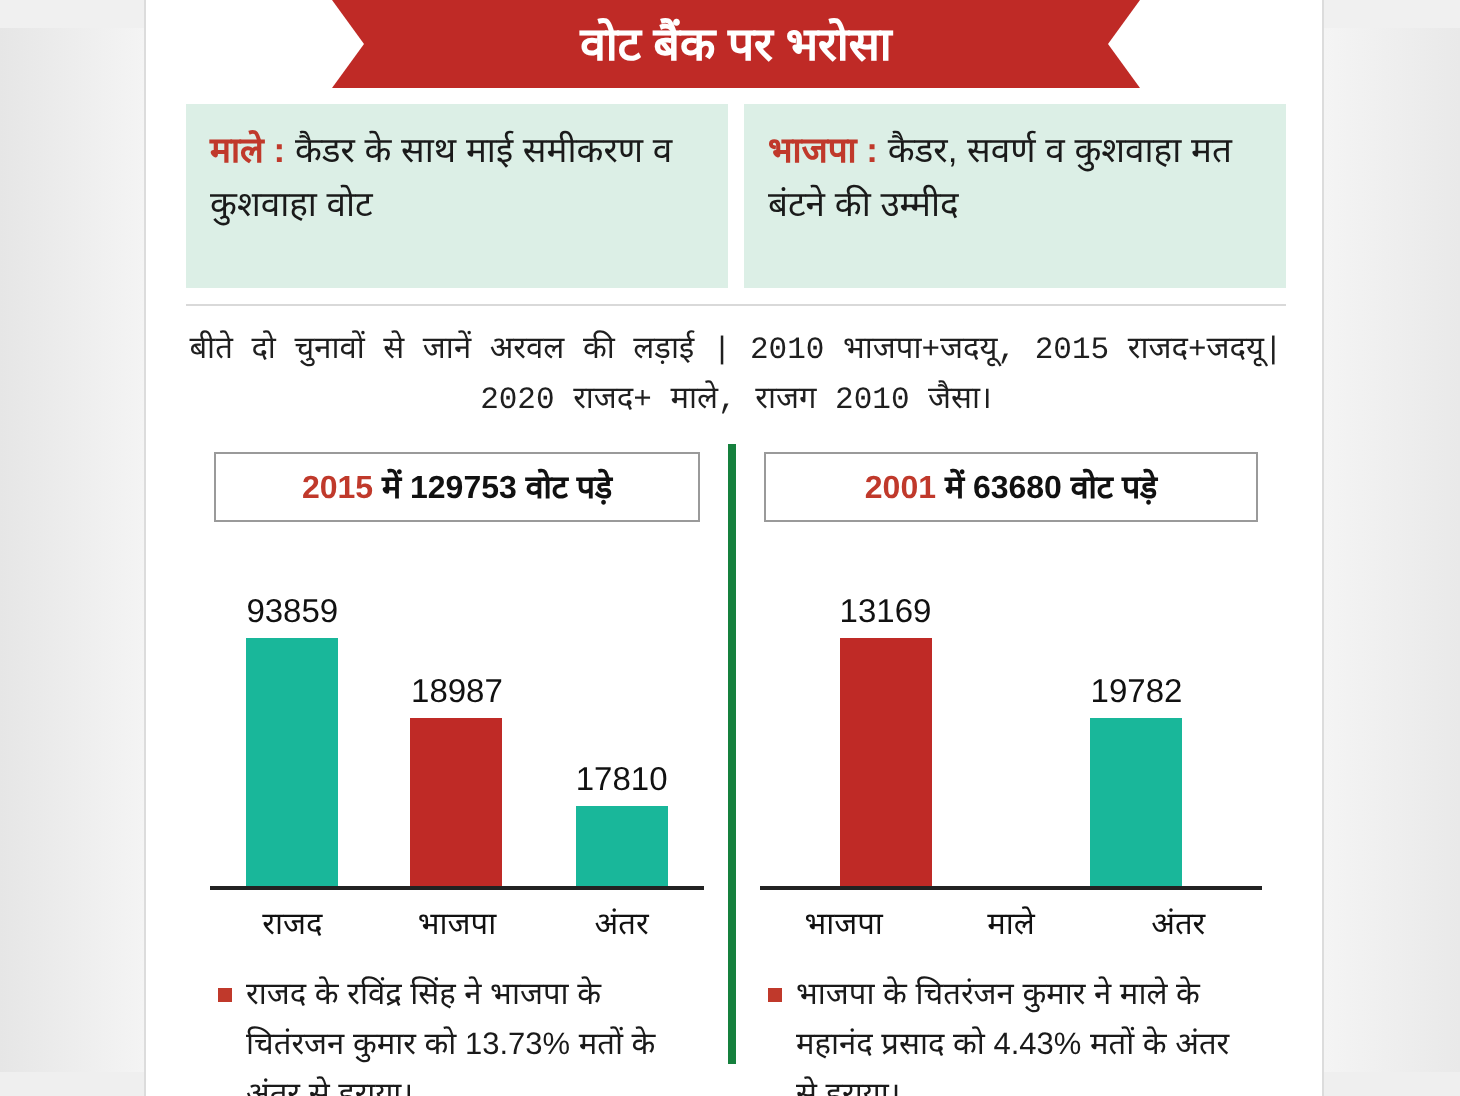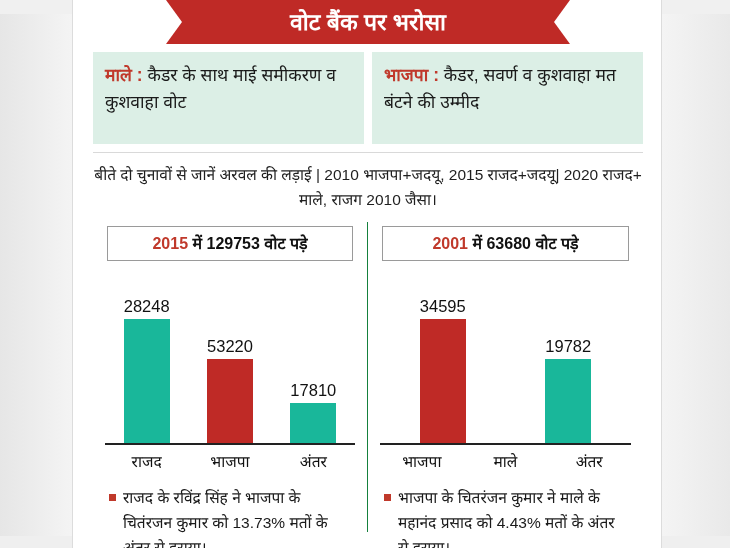--- a/index.html
+++ b/index.html
@@ -119,38 +119,39 @@
     position: absolute;
     left: 20px;
     top: 152px;
     width: 550px;
     text-align: center;
     font-size: 15.5px;
     line-height: 1.6;
     color: #1f1f1f;
     border-top: 1px solid #d9d9d9;
     padding-top: 10px;
+    font-family: Liberation Mono, monospace;
   }
 
   
   .charts {
     position: absolute;
     left: 20px;
     top: 222px;
     width: 550px;
     height: 310px;
     display: flex;
   }
   .chart-col {
     width: 275px;
     position: relative;
     box-sizing: border-box;
     padding: 0 6px;
   }
-  .chart-col.left { border-right: 1px solid #15803d; }
+  .chart-col.left { border-right: 4px solid #15803d; }
 
   .chart-head {
     margin: 4px 8px 0 8px;
     border: 1px solid #9a9a9a;
     text-align: center;
     font-size: 16px;
     padding: 5px 0 6px 0;
     color: #111;
     font-weight: bold;
     background: #fff;
@@ -258,25 +259,25 @@
     <div class="charts">
 
       <div class="chart-col left">
         <div class="chart-head">
           <span class="year">2015</span>
           <span>में 129753 वोट पड़े</span>
         </div>
         <div class="plot">
           <div class="bars">
             <div class="bar-item">
-              <div class="bar-value">28248</div>
+              <div class="bar-value">93859</div>
               <div class="bar teal" style="height:124px"></div>
             </div>
             <div class="bar-item">
-              <div class="bar-value">53220</div>
+              <div class="bar-value">18987</div>
               <div class="bar red" style="height:84px"></div>
             </div>
             <div class="bar-item">
               <div class="bar-value">17810</div>
               <div class="bar teal" style="height:40px"></div>
             </div>
           </div>
         </div>
         <div class="cats">
           <div class="cat">राजद</div>
@@ -287,21 +288,21 @@
       </div>
 
       <div class="chart-col">
         <div class="chart-head">
           <span class="year">2001</span>
           <span>में 63680 वोट पड़े</span>
         </div>
         <div class="plot">
           <div class="bars">
             <div class="bar-item">
-              <div class="bar-value">34595</div>
+              <div class="bar-value">13169</div>
               <div class="bar red" style="height:124px"></div>
             </div>
             <div class="bar-item">
               <div class="bar-value">19782</div>
               <div class="bar teal" style="height:84px"></div>
             </div>
           </div>
         </div>
         <div class="cats">
           <div class="cat">भाजपा</div>

